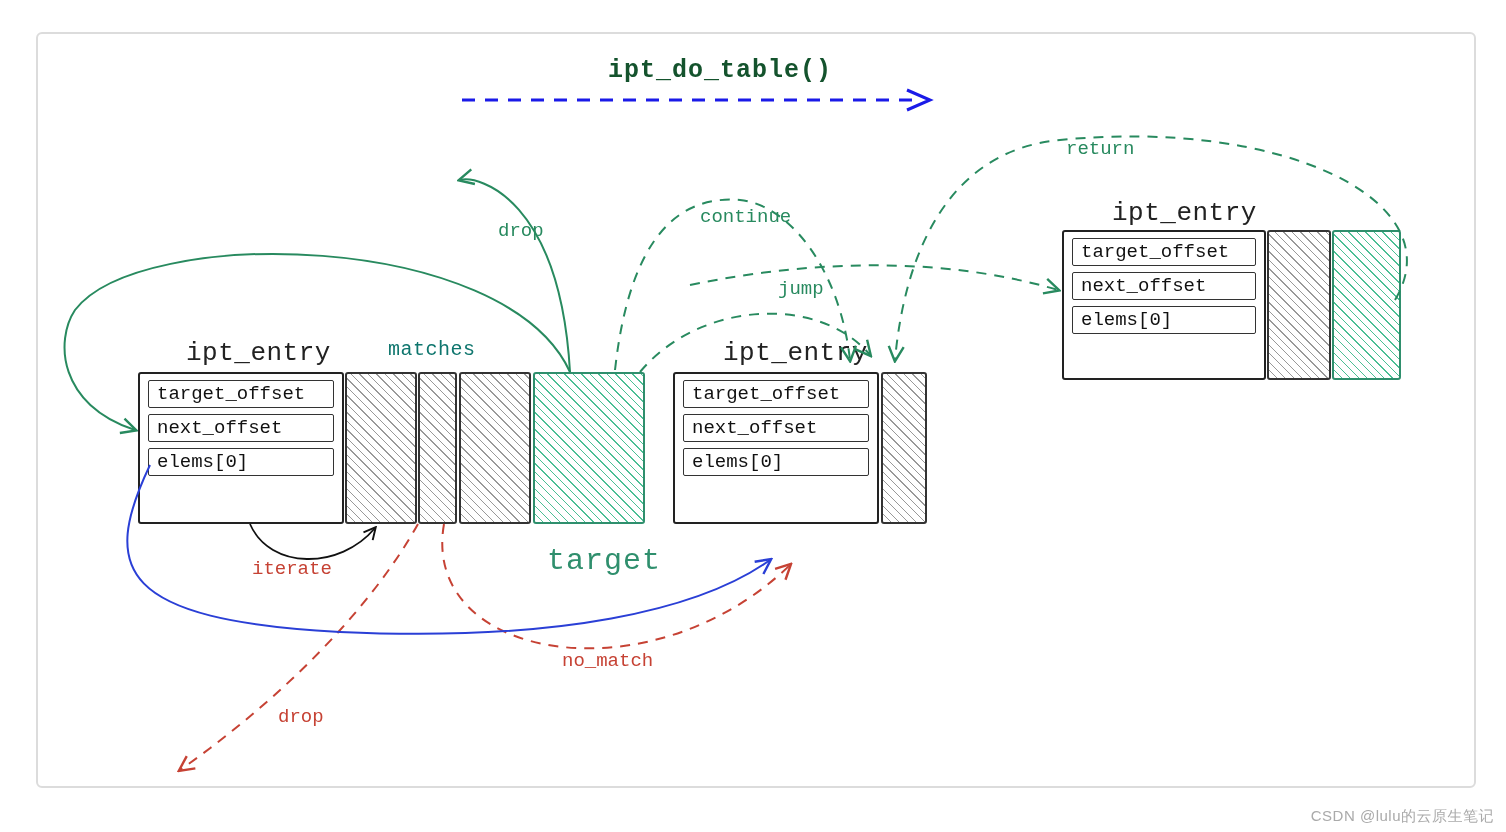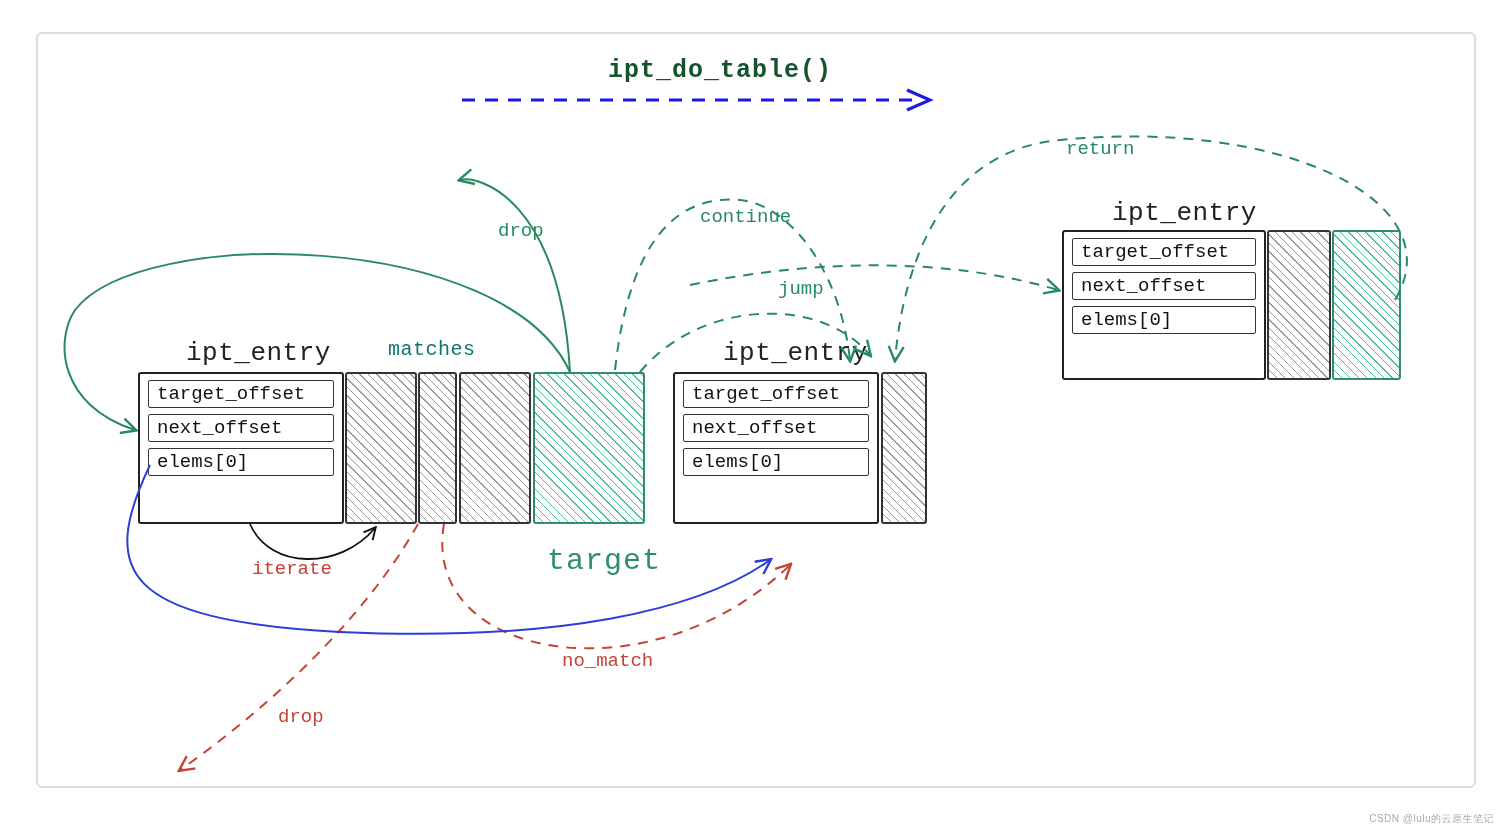--- a/index.html
+++ b/index.html
@@ -10,21 +10,21 @@
   .section-label{position:absolute;font-size:20px;color:#0f766e;letter-spacing:.5px}
   .box{position:absolute;border:2px solid #222;border-radius:3px;background:#fff}
   .field-stack{position:absolute;left:0;right:0}
   .field{border:1.5px solid #333;border-radius:2px;margin:6px 8px;padding:2px 8px;font-size:19px;color:#111}
   .hatch-gray{position:absolute;border:2px solid #333;border-radius:3px;background:repeating-linear-gradient(45deg,#fff 0,#fff 5px,#999 5px,#999 6px)}
   .hatch-green{position:absolute;border:2px solid #2f8f6d;border-radius:3px;background:repeating-linear-gradient(45deg,#fff 0,#fff 5px,#4bbf95 5px,#4bbf95 6px)}
   .target-label{position:absolute;font-size:30px;color:#2f8f6d;letter-spacing:1px}
   .edge-label{position:absolute;font-size:19px}
   .green{color:#288a5f}
   .red{color:#c64234}
-  .watermark{position:absolute;right:12px;bottom:6px;color:#aaa;font-size:10px;font-family:Arial,sans-serif;letter-spacing:.5px}
+  .watermark{position:absolute;right:12px;bottom:6px;color:#aaa;font-size:15px;font-family:Arial,sans-serif;letter-spacing:.5px}
 </style>
 </head>
 <body>
 
 <div class="canvas">
   <div class="frame"></div>
 
   <div class="fn" style="left:608px;top:56px">ipt_do_table()</div>
   <svg style="position:absolute;left:462px;top:86px" width="480" height="30">
     <line x1="0" y1="14" x2="460" y2="14" stroke="#1a1ae8" stroke-width="3" stroke-dasharray="13 10"></line>

